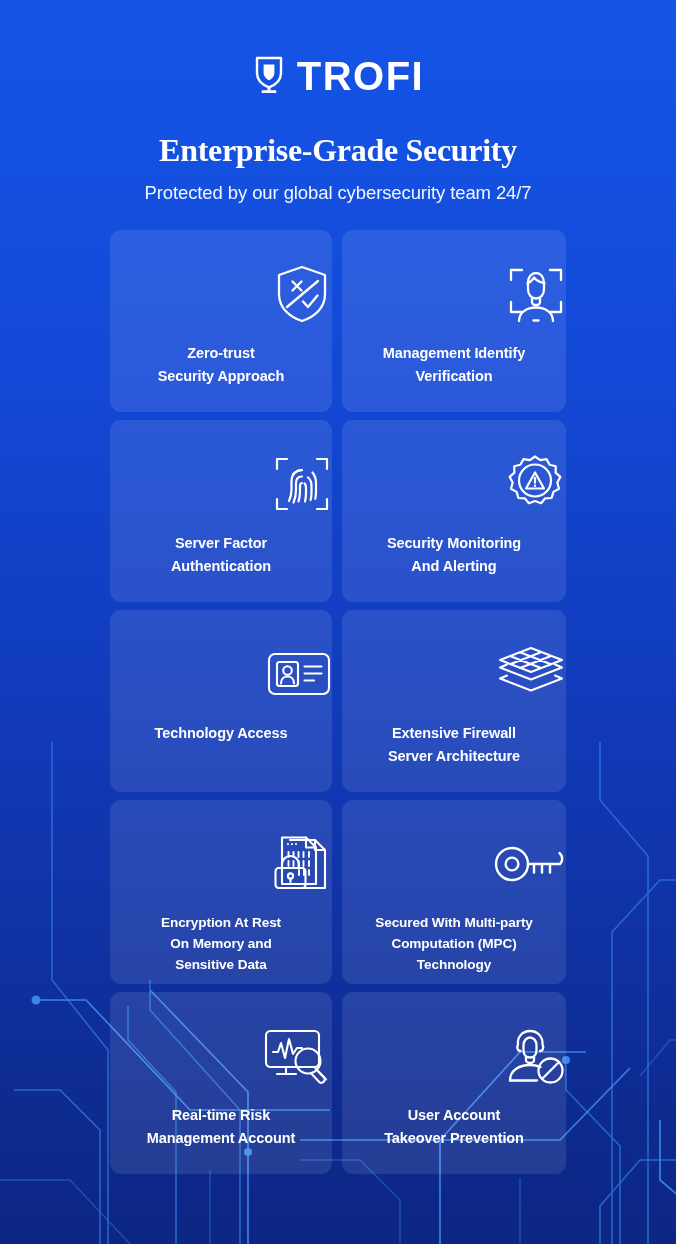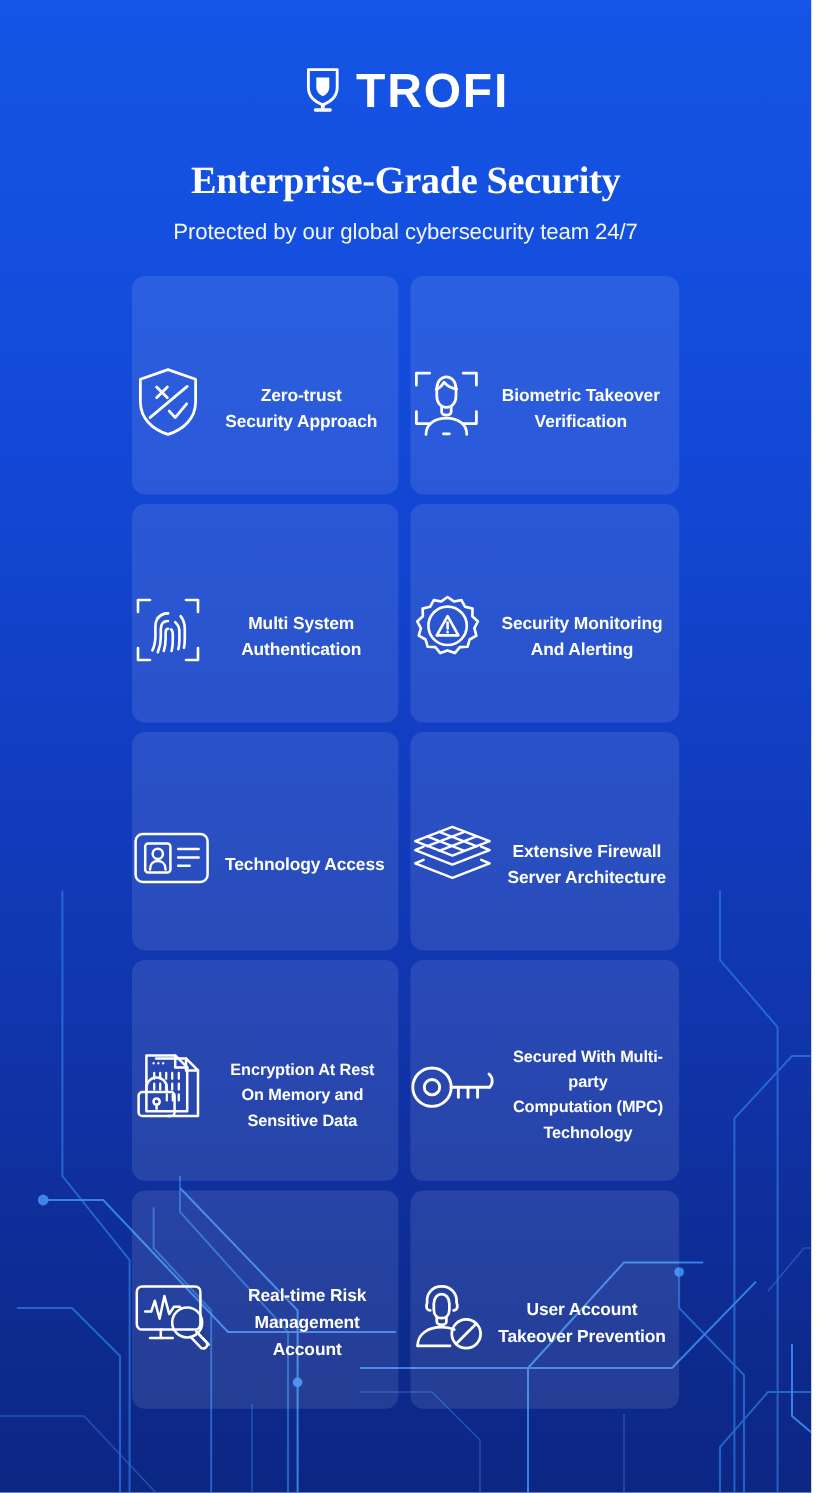--- a/index.html
+++ b/index.html
@@ -83,22 +83,22 @@
     display:grid;
     grid-template-columns:222px 224px;
     column-gap:10px;
     row-gap:8px;
   }
 
   .card {
     border-radius:11px;
     background:rgba(255,255,255,0.10);
     display:flex;
-    flex-direction:row;
-    align-items:center;
+    flex-direction:column;
+    align-items:flex-end;
     justify-content:flex-start;
     padding-top:28px;
     position:relative;
   }
   .card.h-tall { height:182px; }
   .card.h-xtall { height:184px; }
 
   .card-icon {
     height:72px;
     display:flex;
@@ -202,21 +202,21 @@
           <path d="M5 39 V49 H16"></path>
           <path d="M44 49 H55 V39"></path>
           <path d="M22 20 C22 13.5 26 10 30 10 C34 10 38 13.5 38 20 V26 C38 32 34.5 35.5 30 35.5 C25.5 35.5 22 32 22 26 Z"></path>
           <path d="M21.5 20.5 C24 19.5 26.5 17 28 14.5 C30.5 17.5 34.5 19.6 38.5 20.2"></path>
           <path d="M26 35 V39 C26 41 28 42 30 42 C32 42 34 41 34 39 V35"></path>
           <path d="M13 58 C13 49.5 20.5 44.5 30 44.5 C39.5 44.5 47 49.5 47 58"></path>
           <path d="M27.5 57.5 H32.5"></path>
         </svg>
       </div>
       <div class="card-label">
-        <span class="ln">Biometric Takeover</span>
+        <span class="ln">Management Identify</span>
         <span class="ln">Verification</span>
       </div>
     </div>
 
     <div class="card h-tall">
       <div class="card-icon">
         <svg width="60" height="62" viewBox="0 0 60 62" fill="none" stroke="#ffffff" stroke-width="2.2" stroke-linecap="round" stroke-linejoin="round">
           <path d="M5 16 V6 H15"></path>
           <path d="M45 6 H55 V16"></path>
           <path d="M5 46 V56 H15"></path>
@@ -224,21 +224,21 @@
           <path d="M30 17 C24 17 19.5 21.5 19.5 28 V36 C19.5 41 18.5 45 17 48"></path>
           <path d="M30 23.5 C25.5 23.5 24 27 24 30.5 V37 C24 42 23 46 21.5 49.5"></path>
           <path d="M30 30 C28 30 28 32 28 33.5 V38 C28 42 27.5 45.5 26.5 48.5"></path>
           <path d="M32.5 30.5 C34 31.5 34 33 34 35 V40 C34 43.5 33.5 46.5 33 48.5"></path>
           <path d="M36 24.5 C38.5 26.5 39.5 29 39.5 32.5 V39.5 C39.5 42.5 39.2 45 38.6 47"></path>
           <path d="M40.5 19.5 C43 22.5 44 26 44 30 V38 C44 41 43.8 43.6 43.3 45.8"></path>
           <path d="M21 21.5 C23.4 18.7 26.5 17.2 30 17.2"></path>
         </svg>
       </div>
       <div class="card-label">
-        <span class="ln">Multi System</span>
+        <span class="ln">Server Factor</span>
         <span class="ln">Authentication</span>
       </div>
     </div>
 
     <div class="card h-tall">
       <div class="card-icon">
         <svg width="62" height="62" viewBox="0 0 62 62" fill="none" stroke="#ffffff" stroke-width="2.2" stroke-linecap="round" stroke-linejoin="round">
           <path d="M31 3.5 L36.2 7.2 L42.5 6.1 L45.6 11.7 L51.8 13.2 L51.6 19.6 L56.3 23.9
                    L53.3 29.5 L55 35.7 L49.4 38.9 L47.6 45 L41.2 45.3 L37.1 50.2 L31 48
                    L24.9 50.2 L20.8 45.3 L14.4 45 L12.6 38.9 L7 35.7 L8.7 29.5 L5.7 23.9

